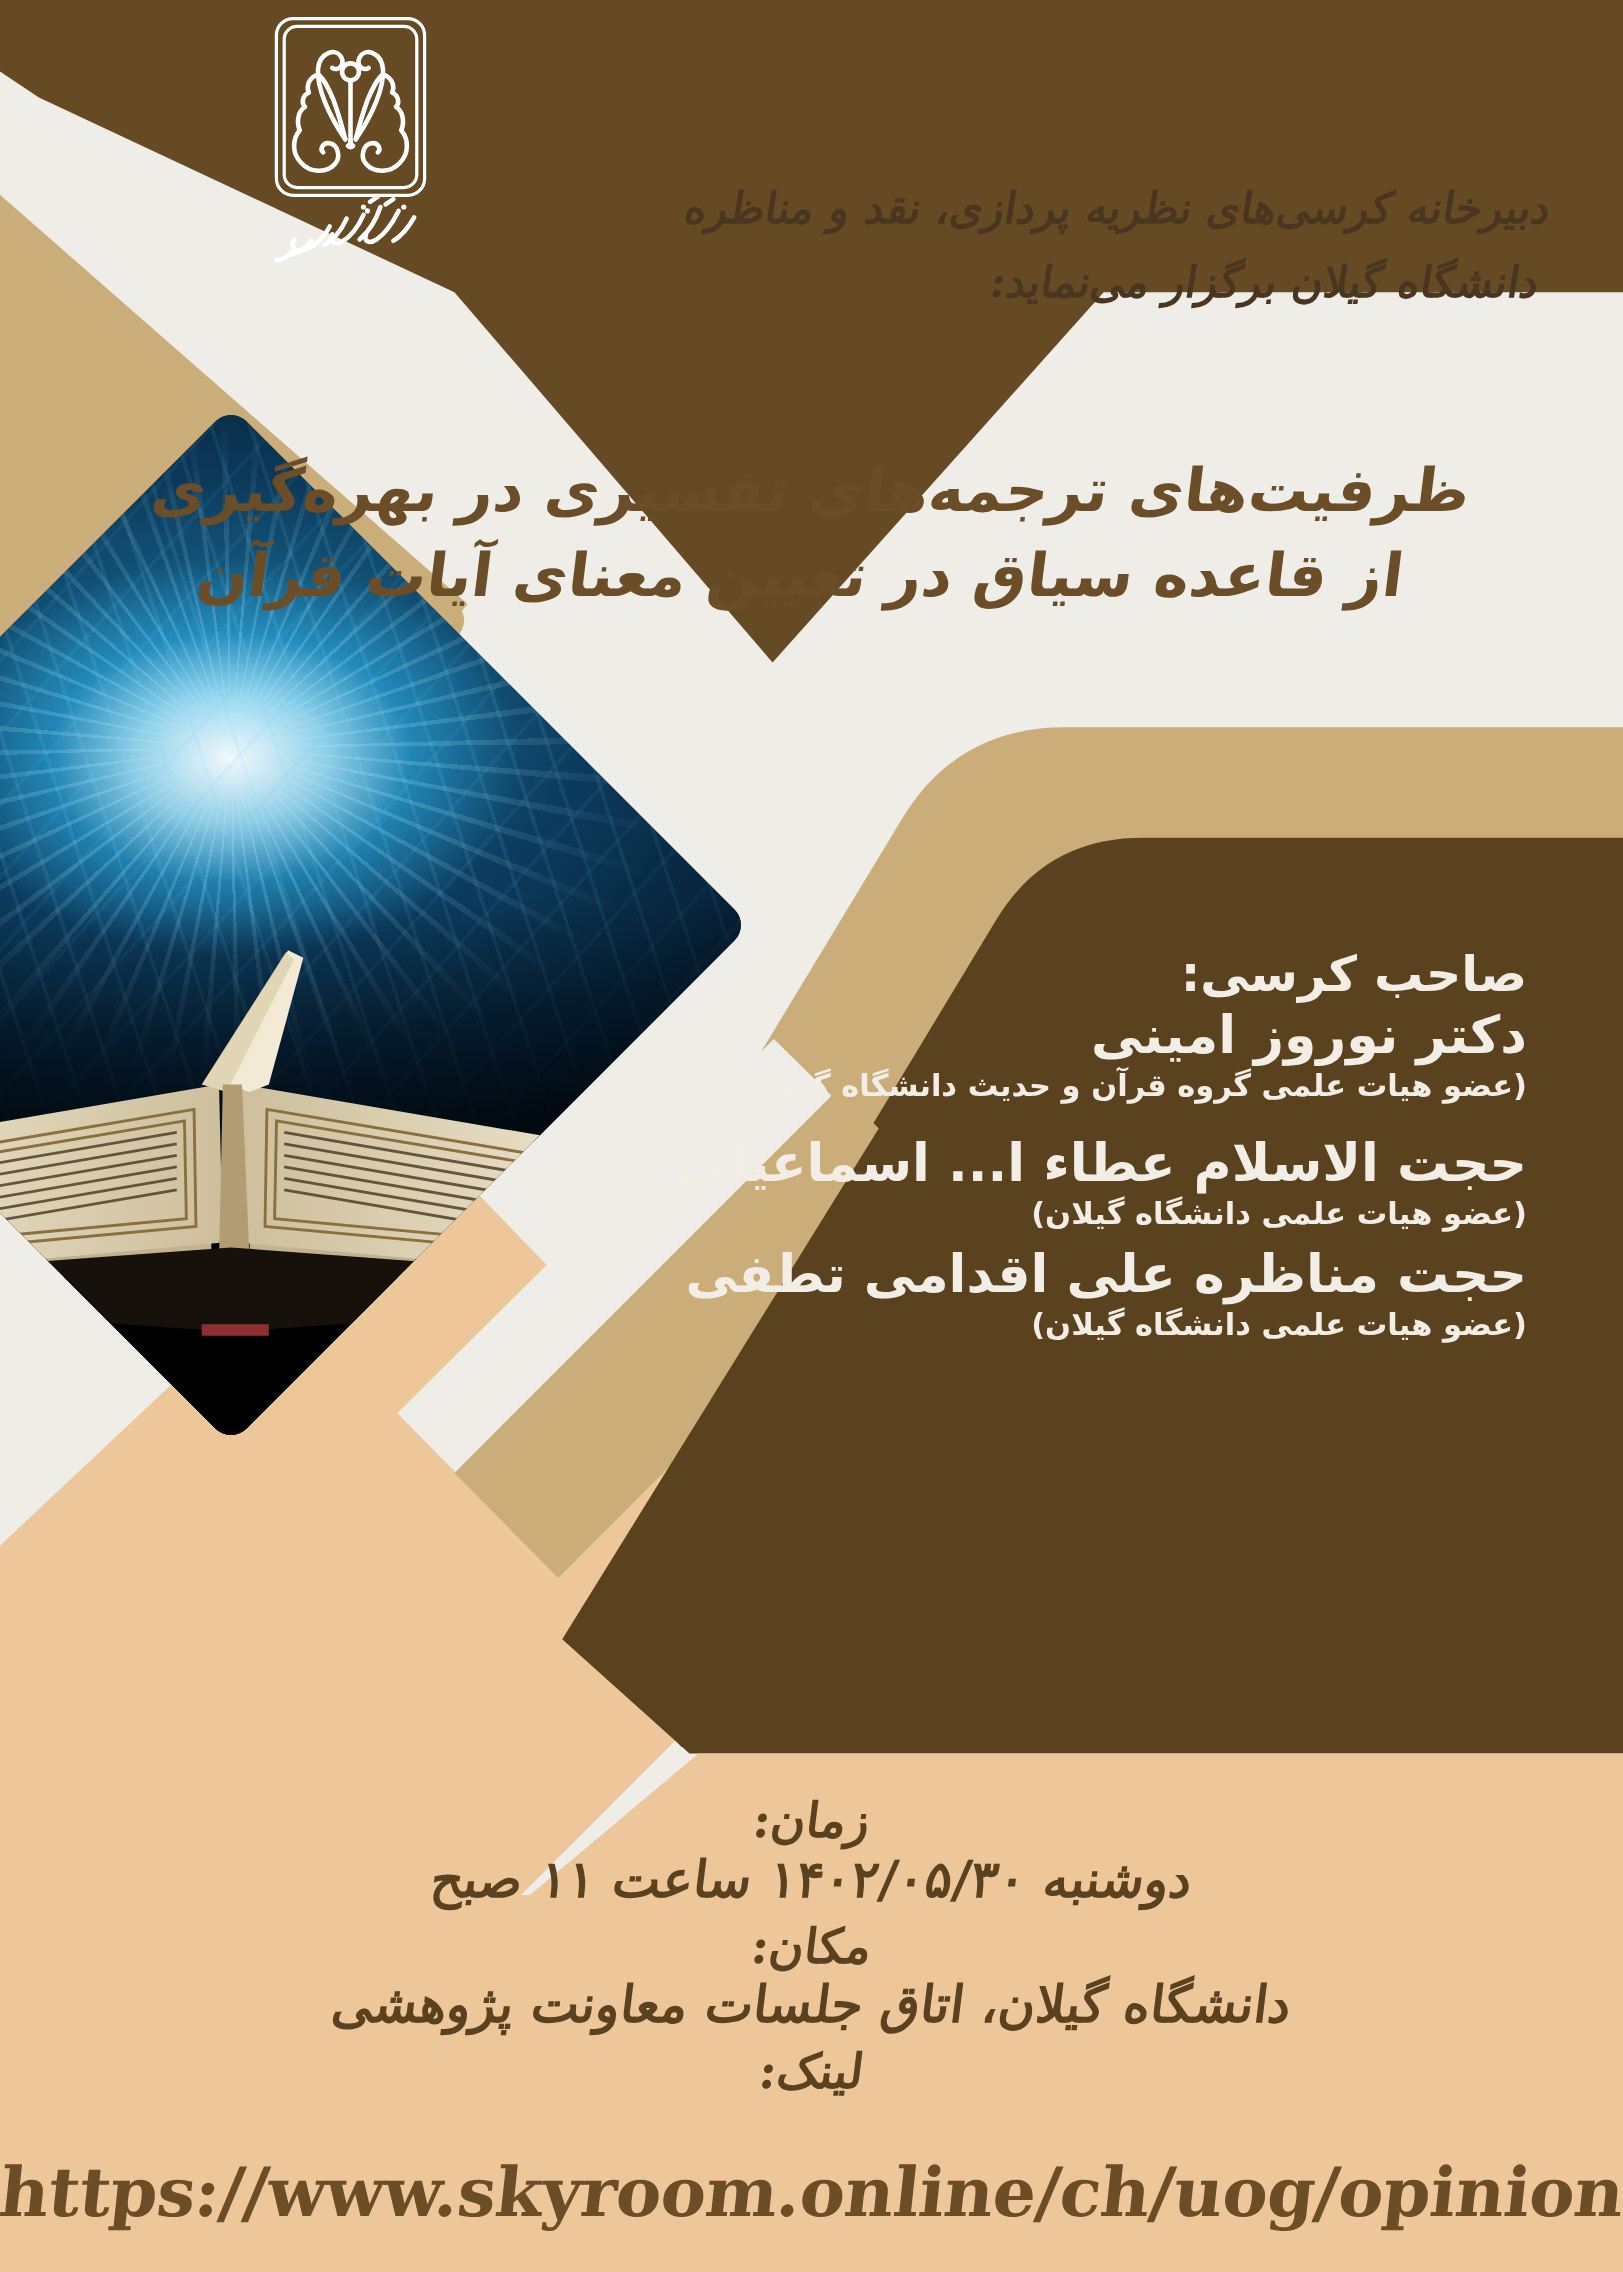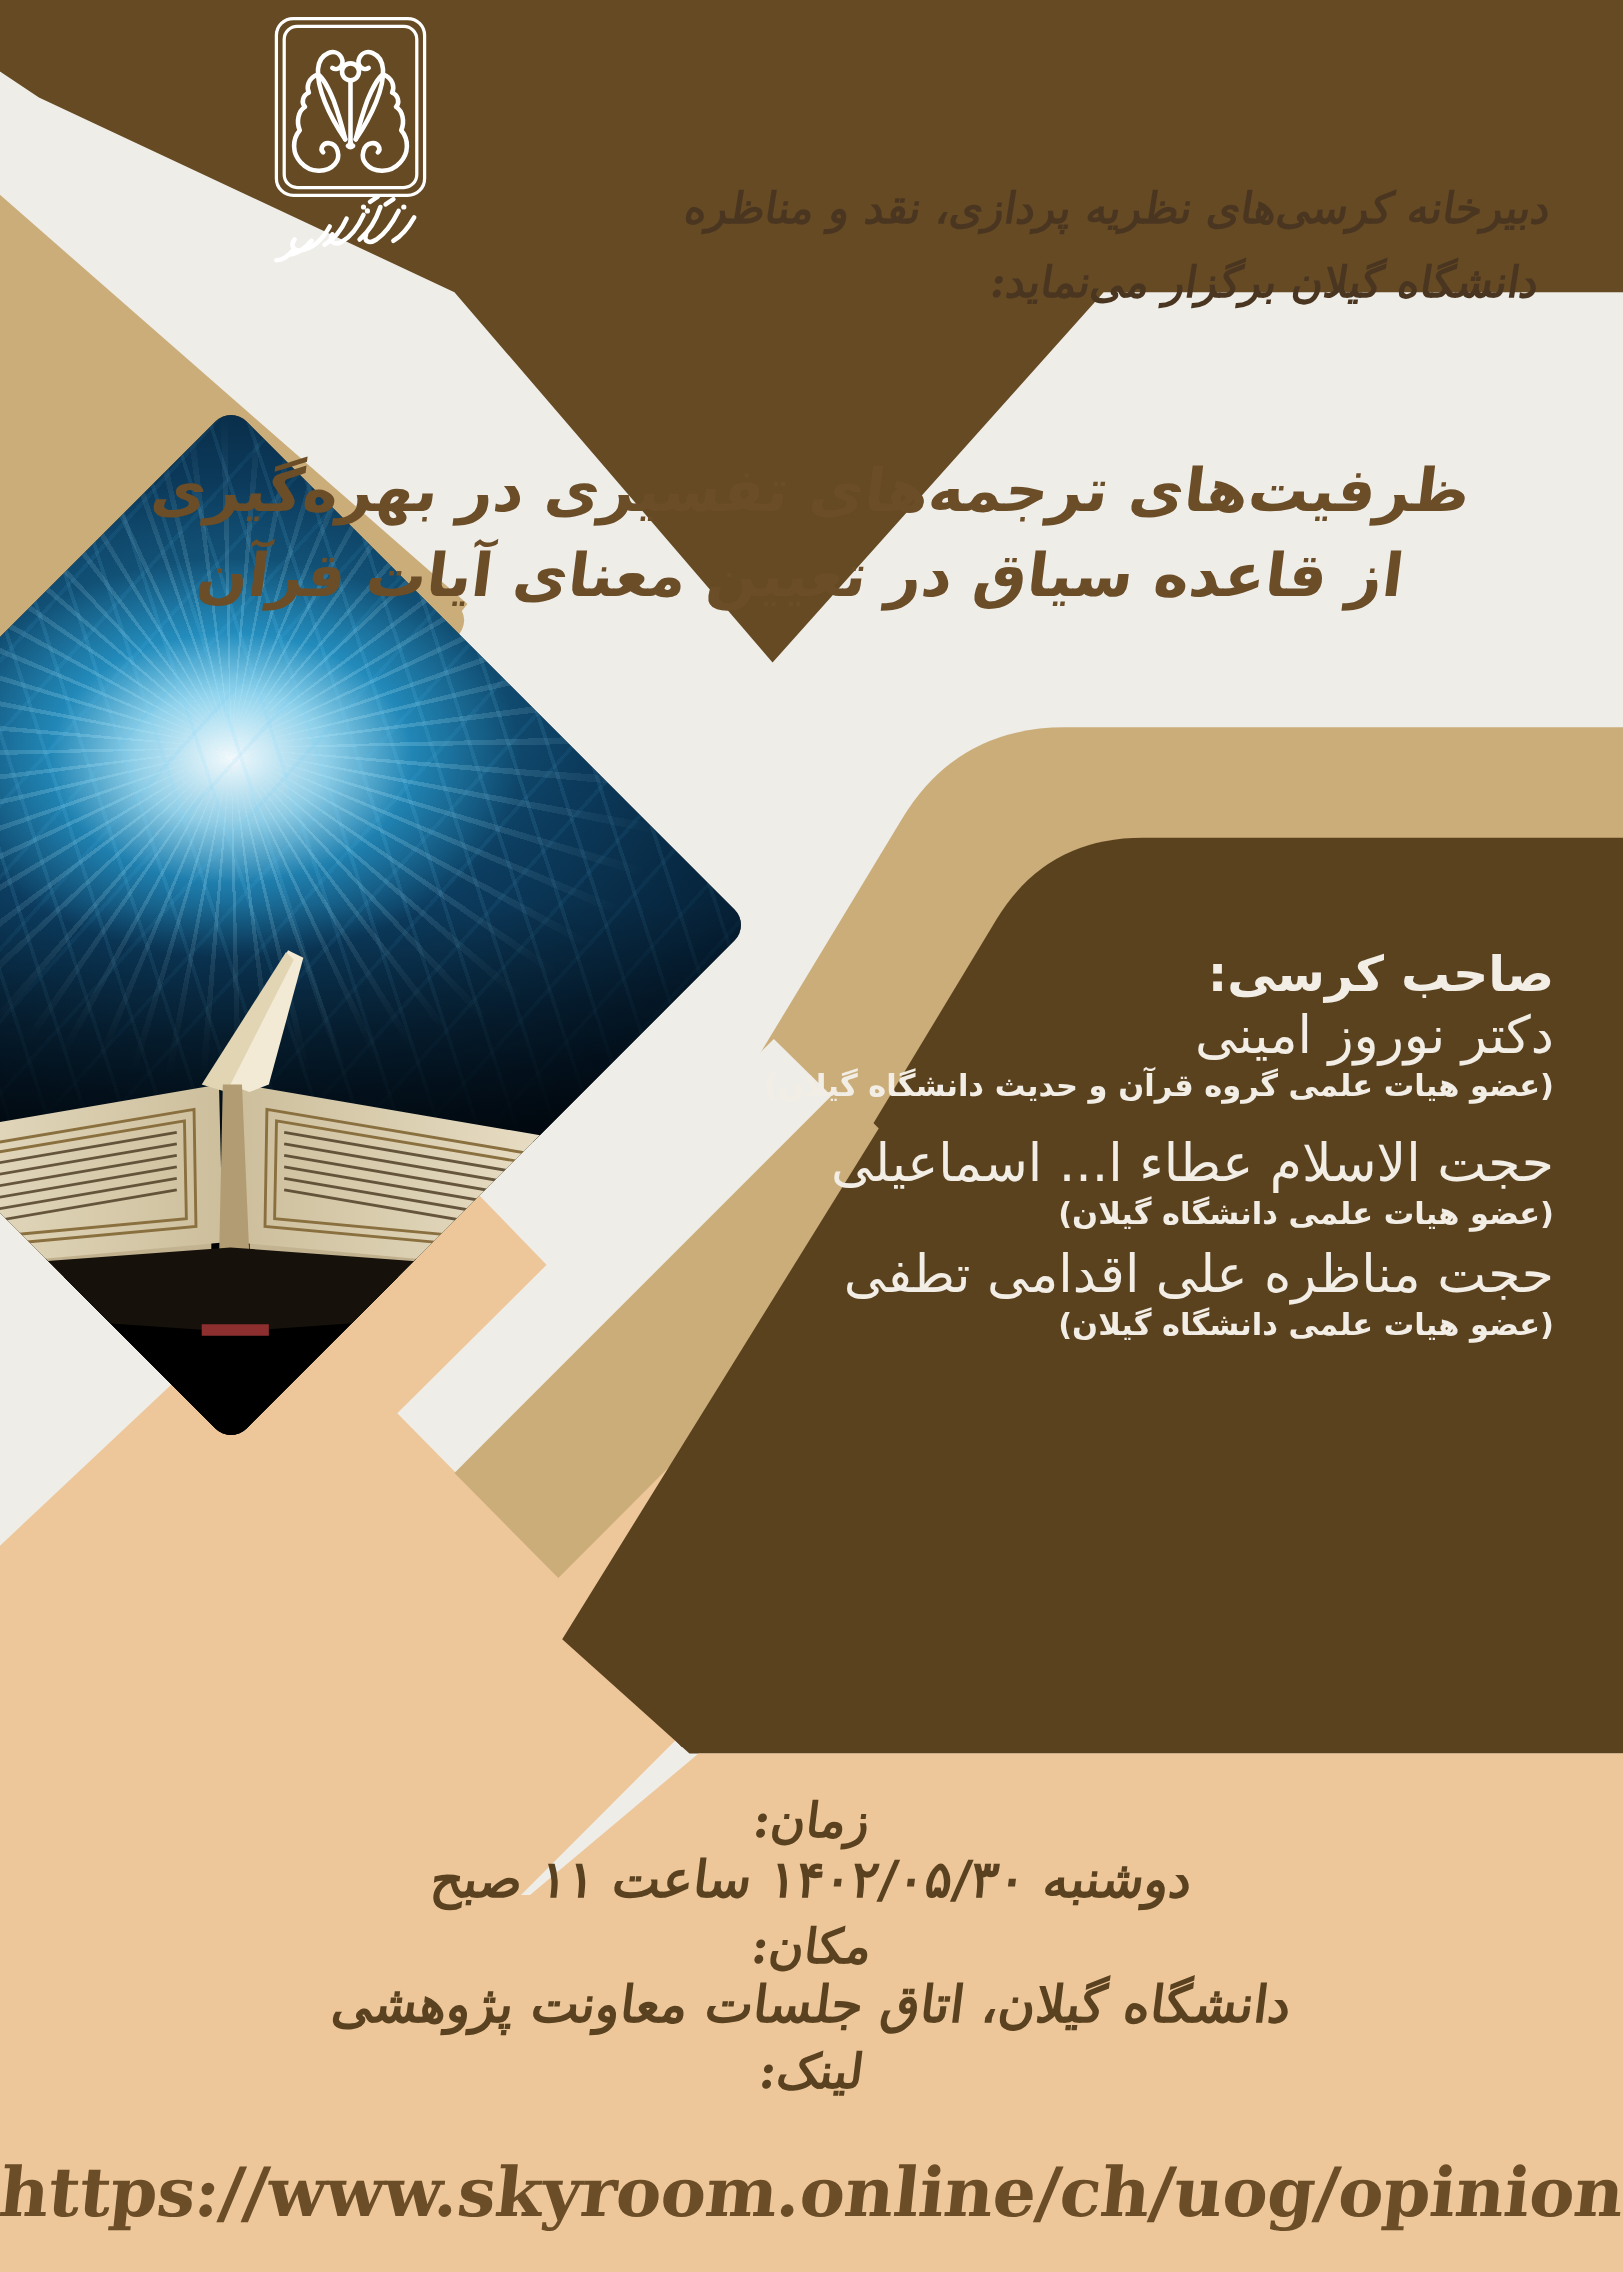--- a/index.html
+++ b/index.html
@@ -57,37 +57,37 @@
     line-height:1.42;
     letter-spacing:-0.6px;
     transform:skewX(-7deg);
     z-index:9;
   }
   #title div{white-space:nowrap;}
 
   
   #people{
     position:absolute;
-    right:69px; top:942px;
+    right:96px; top:942px;
     width:864px;
     text-align:right;
     direction:rtl;
     z-index:9;
     color:#F2EEE6;
   }
   .p-label{
     font-family:"DejaVu Sans", sans-serif;
     font-weight:bold;
     font-size:49px;
     line-height:1.18;
     margin-top:3.9px;
   }
   .p-name{
     font-family:"DejaVu Sans", sans-serif;
-    font-weight:normal;
+    font-weight:bold;
     font-size:52px;
     line-height:1.2;
   }
   .p-aff{
     font-family:"DejaVu Sans", sans-serif;
     font-weight:bold;
     font-size:30.5px;
     line-height:1.3;
     margin-bottom:9px;
   }

